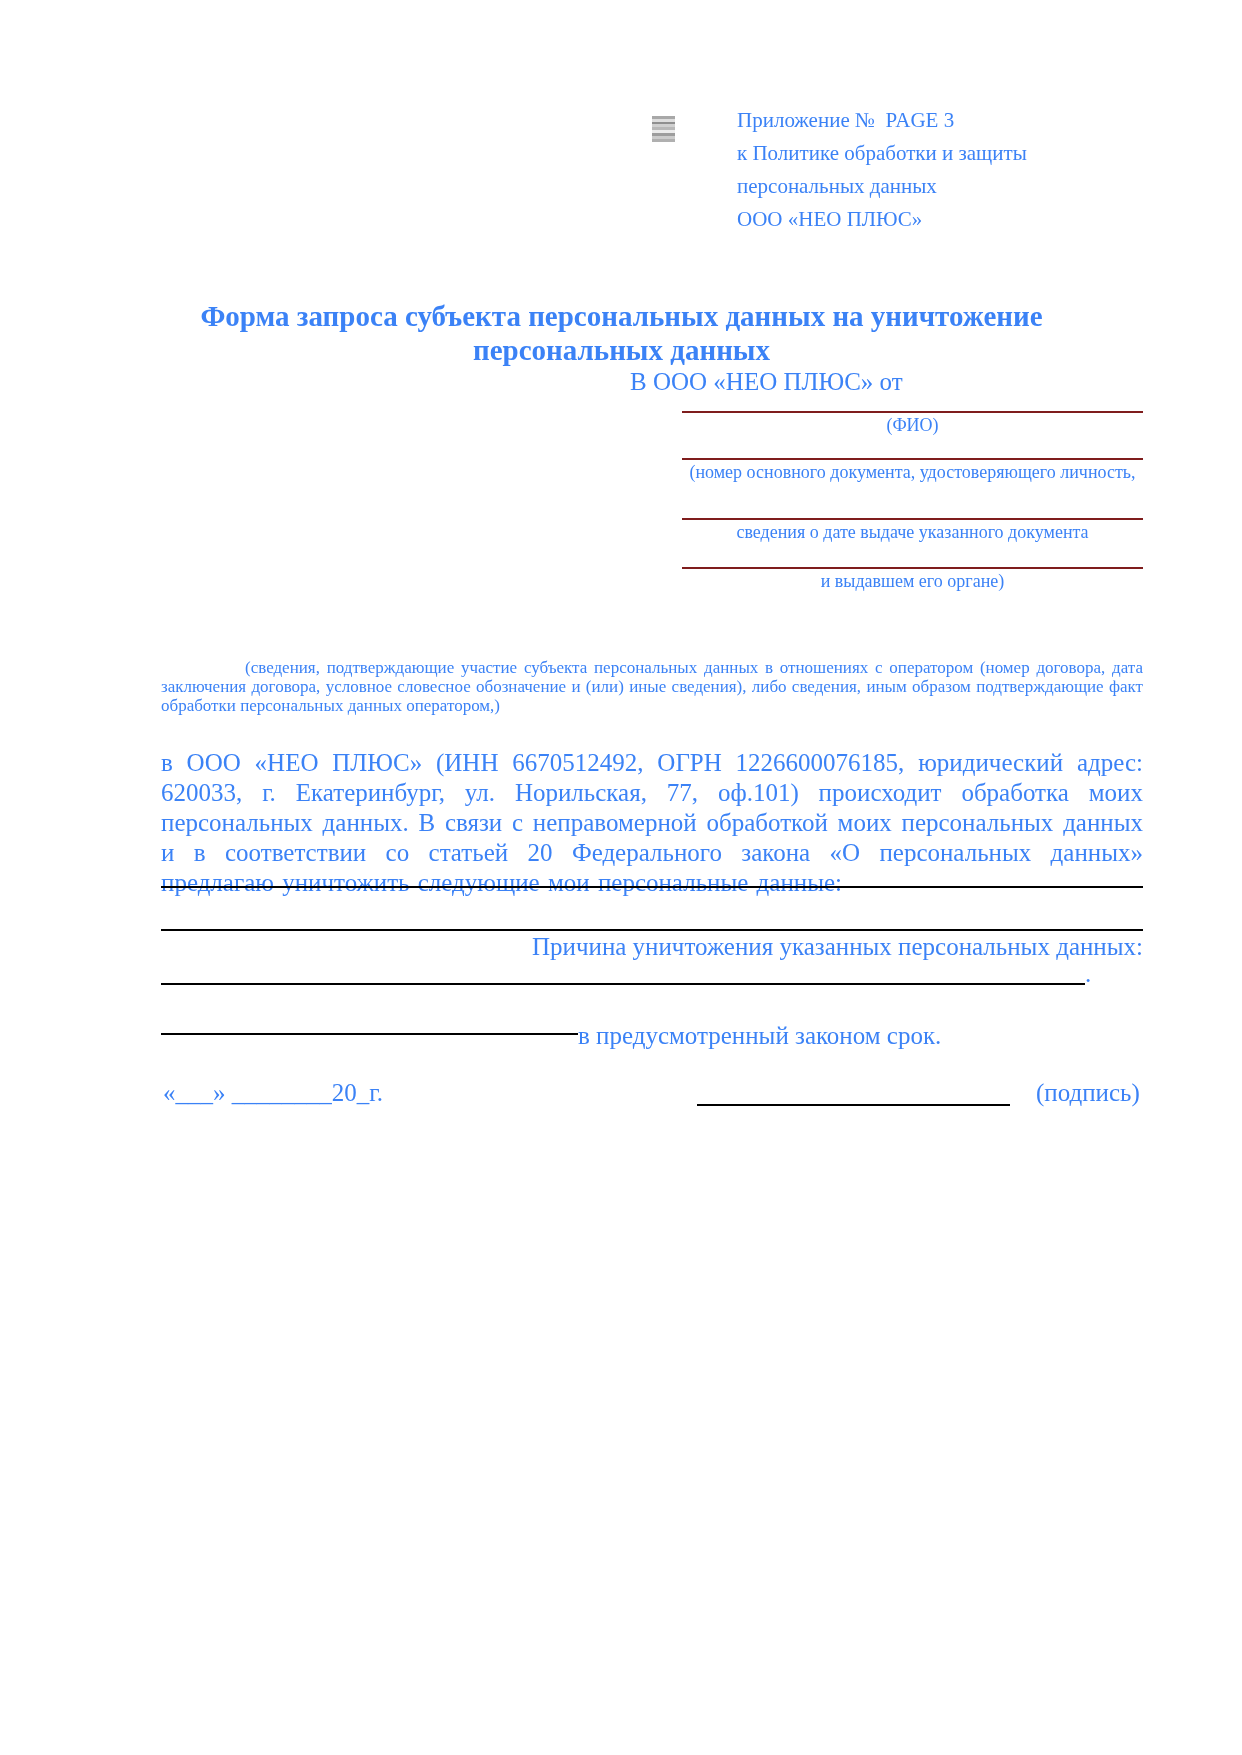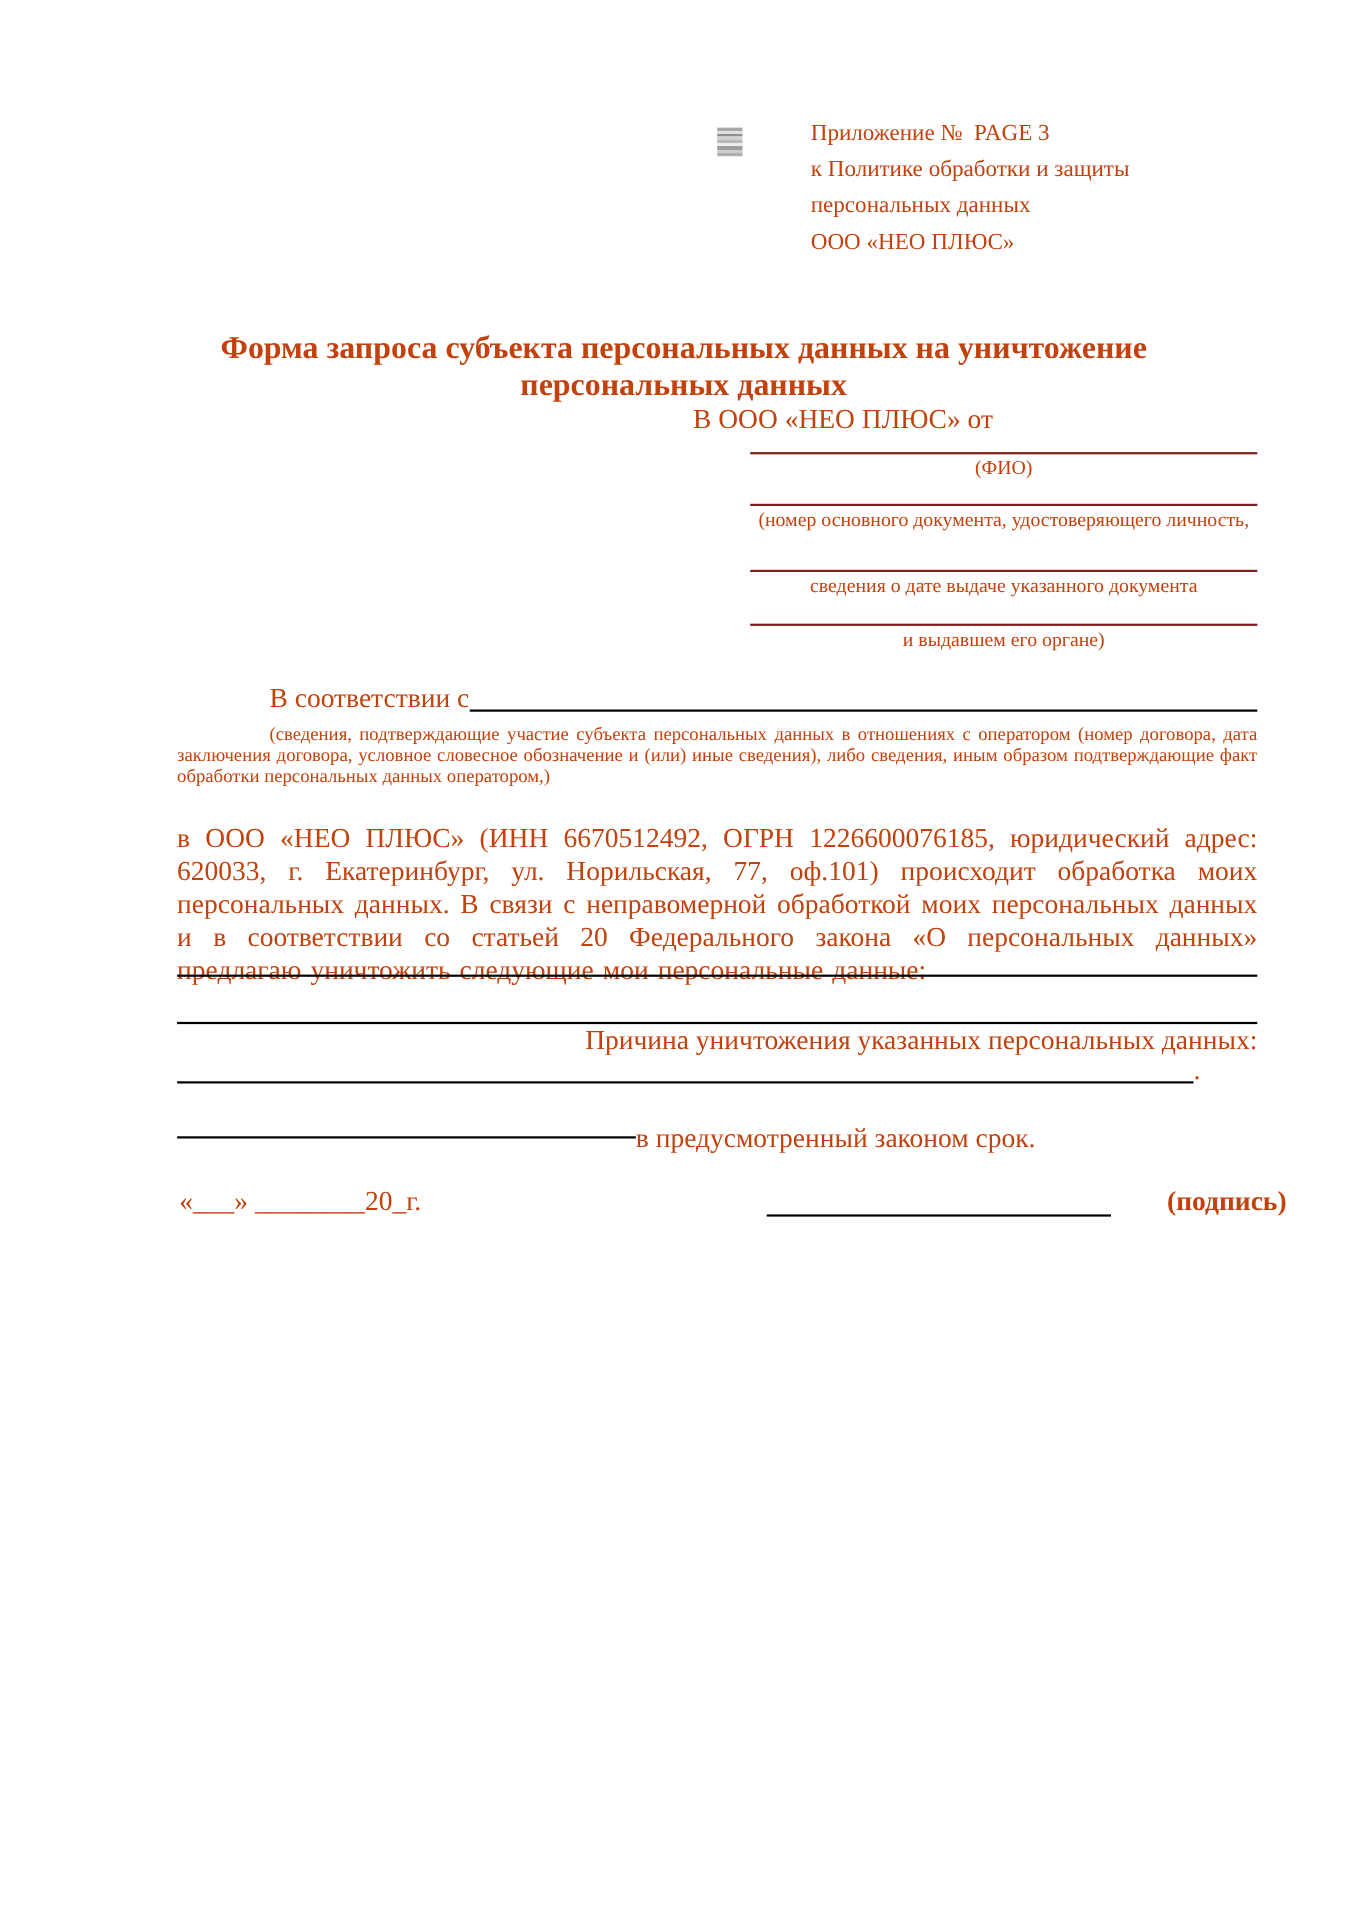--- a/index.html
+++ b/index.html
@@ -1,21 +1,21 @@
 <!DOCTYPE html>
 <html><head>
 <meta charset="utf-8">
 <style>
   html,body{margin:0;padding:0;background:#ffffff;}
   .page{
     position:relative;
     width:1242px;
     height:1755px;
     background:#ffffff;
-    color:#c2410c;
+    color:#3b82f6;
     font-family:"Liberation Serif","DejaVu Serif",serif;
     overflow:hidden;
   }
   
   .doc-icon{
     position:absolute;left:652px;top:116px;width:23px;height:26px;
     background:repeating-linear-gradient(180deg,
       #a8a8a8 0 3px,#dedede 3px 6px,#8f8f8f 6px 8px,#d0d0d0 8px 11px,
       #b8b8b8 11px 14px,#ececec 14px 17px,#9d9d9d 17px 20px,#cccccc 20px 23px,#b0b0b0 23px 26px);
   }
@@ -65,21 +65,21 @@
     font-size:25px;line-height:30px;text-align:justify;word-spacing:2px;
   }
   .hline{position:absolute;left:161px;width:982px;border-top:2px solid #000;}
   .bl1{top:886px}.bl2{top:929px}
   .response1{
     position:absolute;left:161px;top:991px;width:982px;
     font-size:25px;line-height:30px;text-indent:84px;
   }
   .date-text{position:absolute;left:163px;top:1078px;font-size:25px;line-height:30px;}
   .sig-line{position:absolute;left:697px;top:1078px;width:313px;height:26px;border-bottom:2px solid #000;}
-  .sig-caption{position:absolute;left:1061px;top:1078px;font-size:25px;line-height:30px;font-weight:bold;}
+  .sig-caption{position:absolute;left:1036px;top:1078px;font-size:25px;line-height:30px;}
 </style>
 </head>
 <body>
 
 <div class="page">
 
   <div class="doc-icon"></div>
 
   <div class="appendix">
     <div>Приложение №&nbsp; PAGE 3</div>
@@ -101,24 +101,20 @@
   <div class="field f2">
     <div class="caption">(номер основного документа, удостоверяющего личность,</div>
   </div>
   <div class="field f3">
     <div class="caption">сведения о дате выдаче указанного документа</div>
   </div>
   <div class="field f4">
     <div class="caption">и выдавшем его органе)</div>
   </div>
 
-  <div class="row accordance-row">
-    <span class="txt indent">В соответствии с</span>
-    <span class="fill"></span>
-  </div>
 
   <div class="note">(сведения, подтверждающие участие субъекта персональных данных в отношениях с оператором (номер договора, дата заключения договора, условное словесное обозначение и (или) иные сведения), либо сведения, иным образом подтверждающие факт обработки персональных данных оператором,)</div>
 
   <div class="body-para">в ООО «НЕО ПЛЮС» (ИНН 6670512492, ОГРН 1226600076185, юридический адрес: 620033, г. Екатеринбург, ул. Норильская, 77, оф.101) происходит обработка моих персональных данных. В связи с неправомерной обработкой моих персональных данных и в соответствии со статьей 20 Федерального закона «О персональных данных» предлагаю уничтожить следующие мои персональные данные:</div>
 
   <div class="hline bl1"></div>
   <div class="hline bl2"></div>
 
   <div class="row reason-row">
     <span class="txt indent">Причина уничтожения указанных персональных данных:</span>

